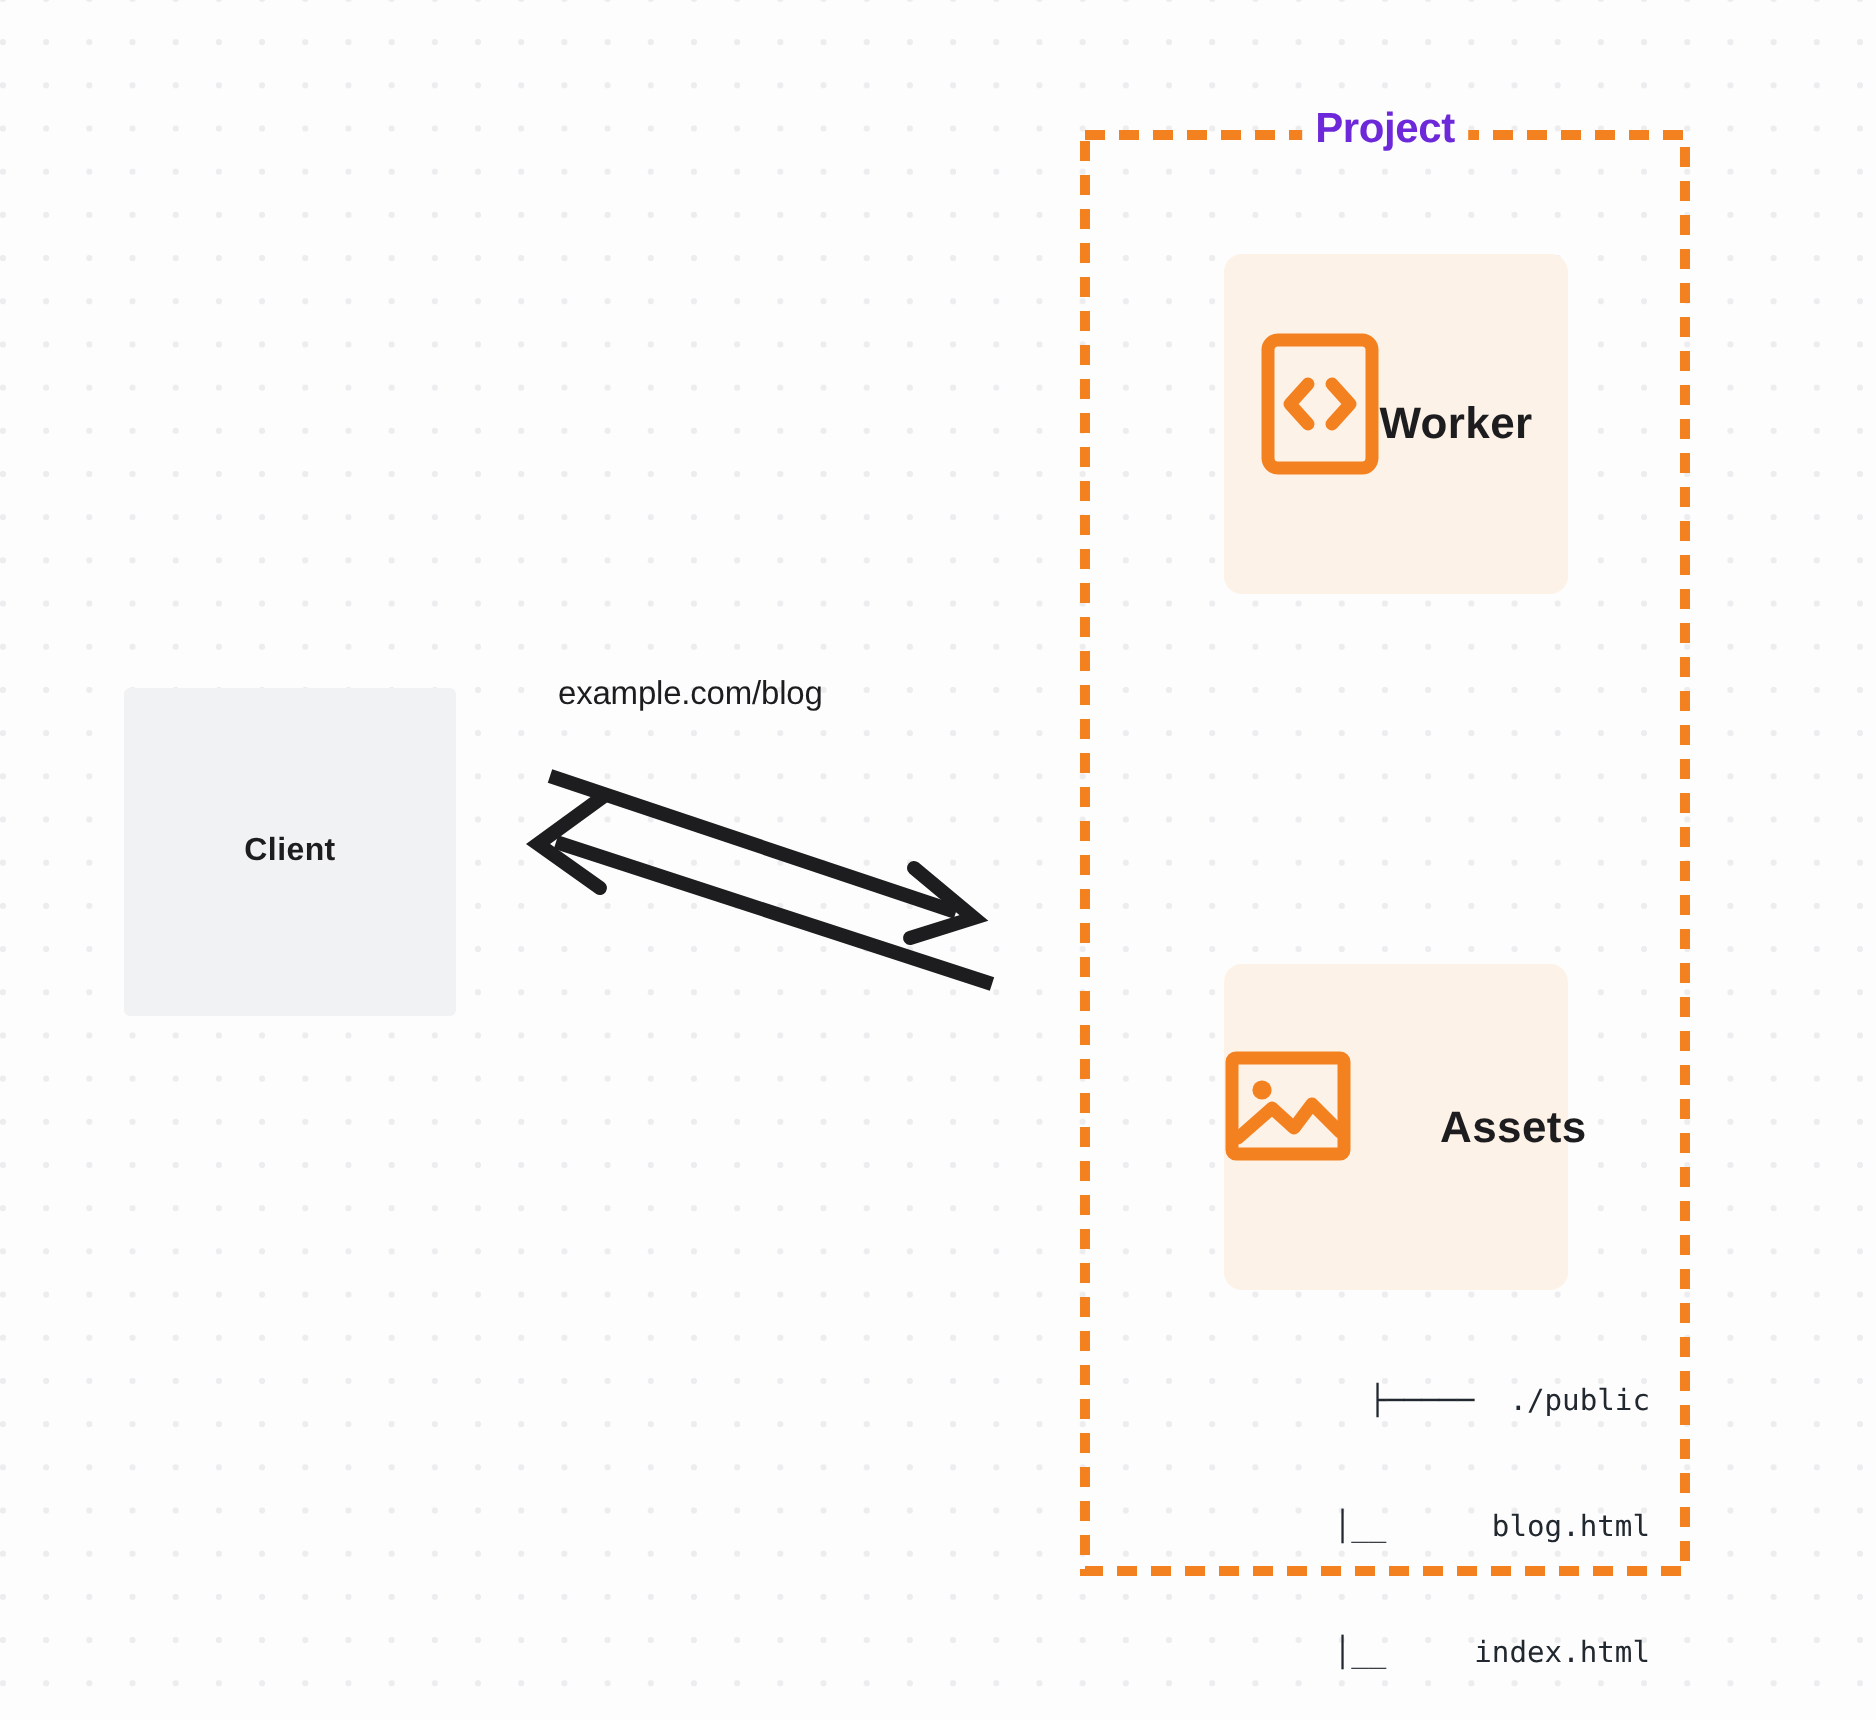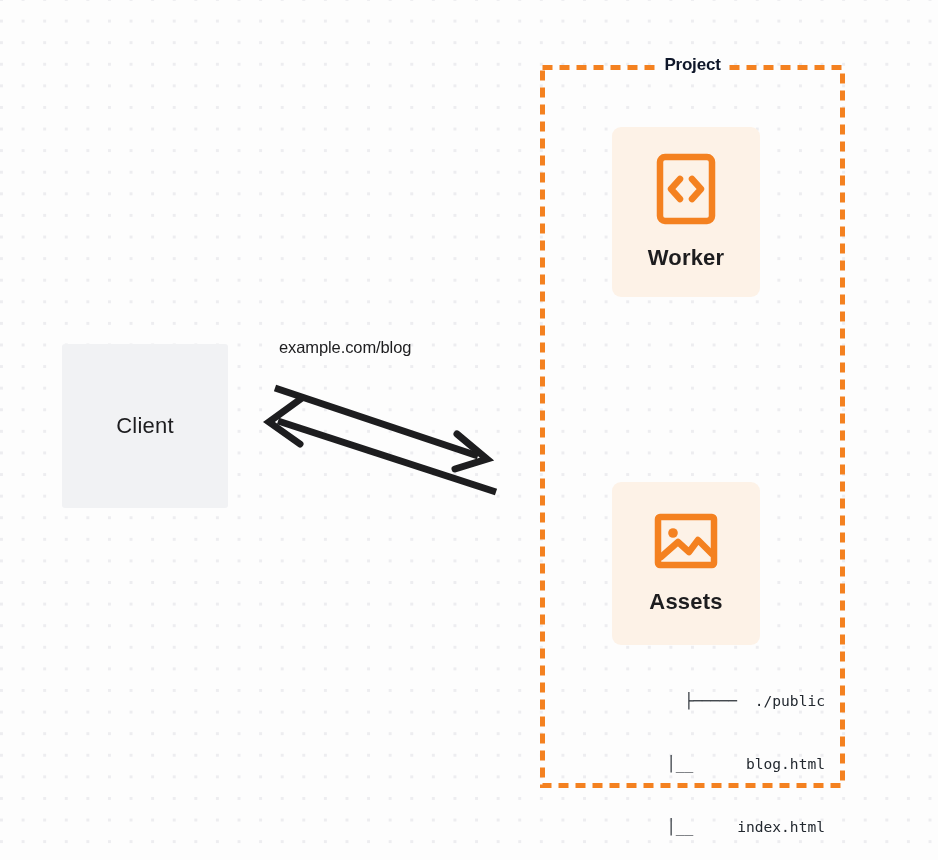--- a/index.html
+++ b/index.html
@@ -31,22 +31,22 @@
     top: 344px;
     width: 166px;
     height: 164px;
     background-color: #f1f2f4;
     border-radius: 3px;
     display: flex;
     align-items: center;
     justify-content: center;
   }
   .client-label {
-    font-size: 22px;
-    font-weight: normal;
+    font-size: 16px;
+    font-weight: bold;
     color: #1d1d1f;
     letter-spacing: 0.2px;
   }
 
   
   .arrow-layer {
     position: absolute;
     left: 0;
     top: 0;
     width: 938px;
@@ -81,49 +81,50 @@
     height: 100%;
     pointer-events: none;
   }
   .project-title {
     position: absolute;
     left: 50%;
     top: -12px;
     transform: translateX(-50%);
     background-color: #fdfdfd;
     padding: 0 7px;
-    font-size: 17px;
+    font-size: 21px;
     font-weight: bold;
-    color: #0f172a;
+    color: #6d28d9;
     letter-spacing: -0.2px;
     white-space: nowrap;
     line-height: 24px;
   }
 
   
   .service-card {
     position: absolute;
-    width: 148px;
+    width: 172px;
     background-color: #fdf2e7;
     border-radius: 9px;
     display: flex;
-    flex-direction: column;
+    flex-direction: row;
     align-items: center;
   }
   .service-card.worker-card {
     left: 72px;
     top: 62px;
     height: 170px;
     justify-content: center;
   }
   .service-card.assets-card {
     left: 72px;
     top: 417px;
     height: 163px;
-    justify-content: center;
+    justify-content: flex-start;
+    gap: 44px;
   }
   .service-icon {
     display: block;
     margin-bottom: 16px;
   }
   .service-label {
     font-size: 22px;
     font-weight: bold;
     color: #1d1d1f;
     letter-spacing: 0.2px;

